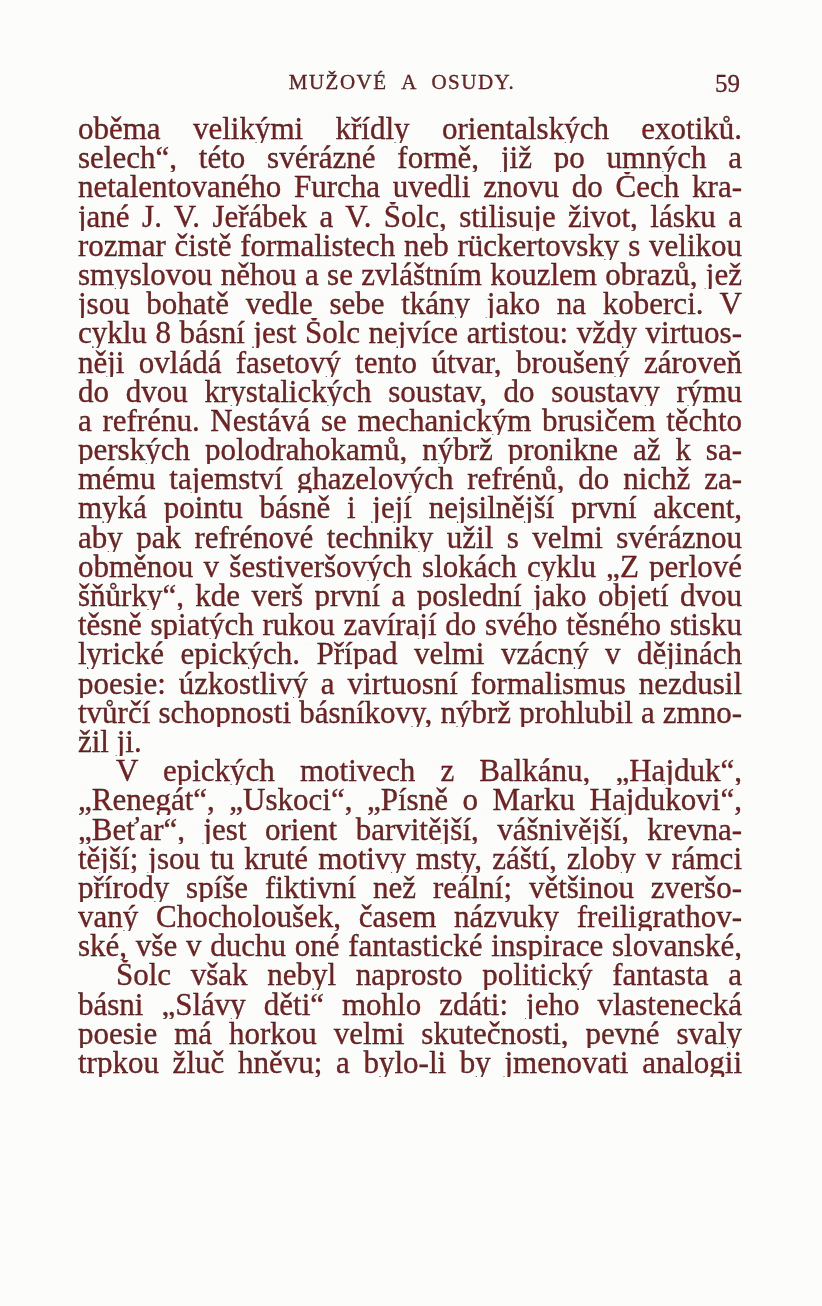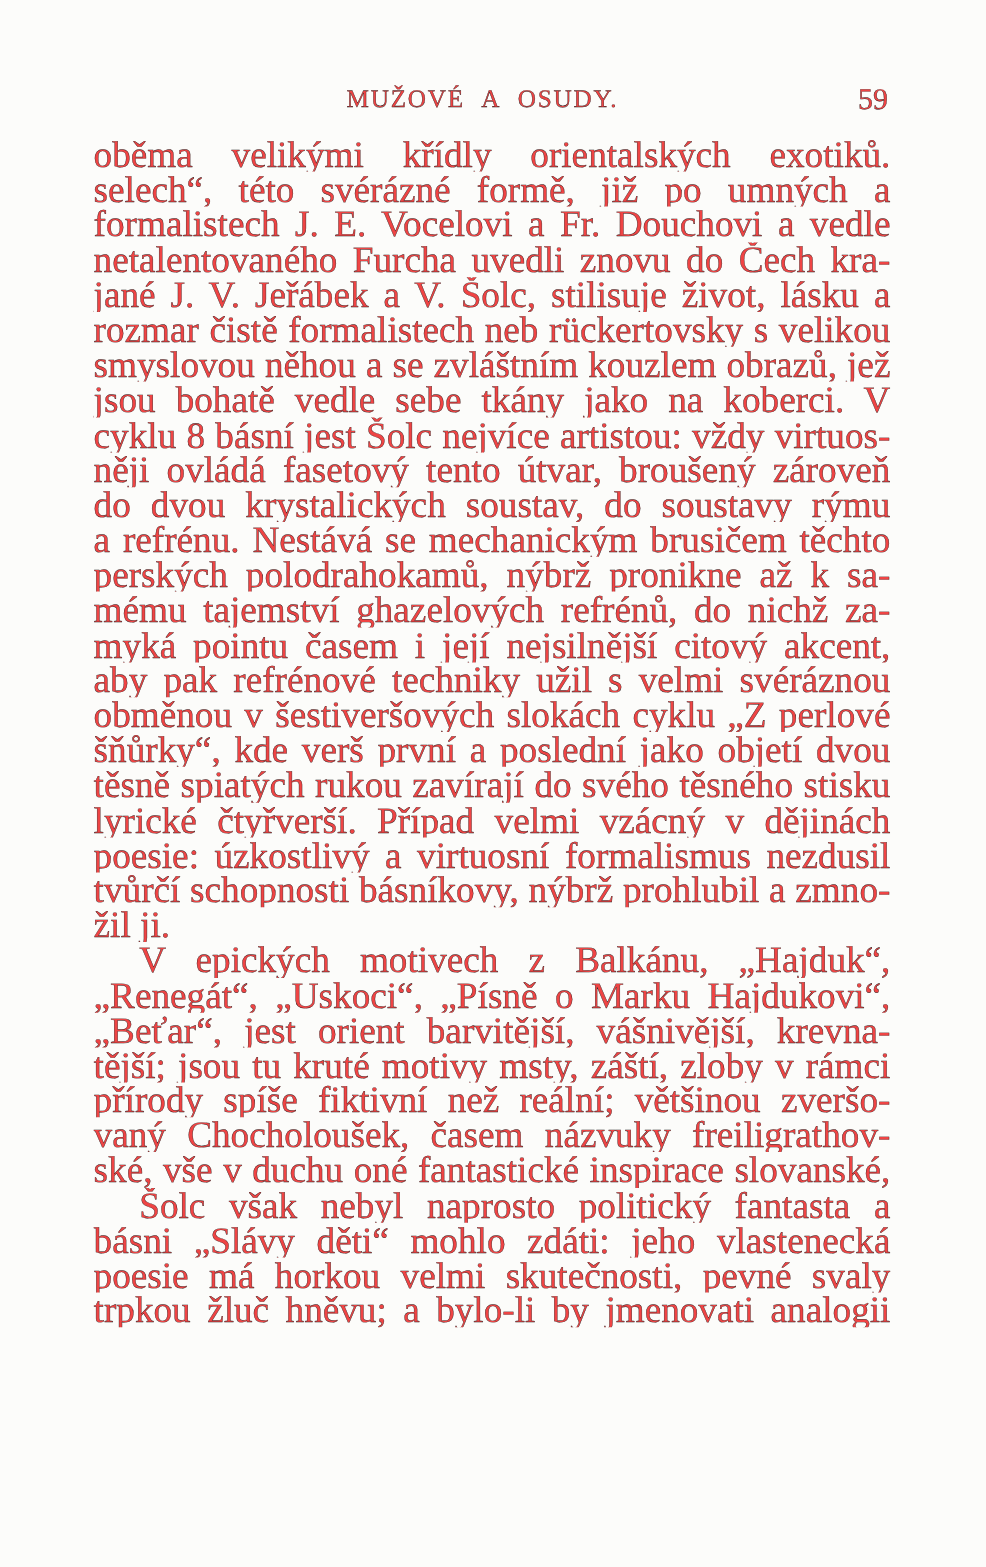--- a/index.html
+++ b/index.html
@@ -6,21 +6,21 @@
     margin: 0;
     padding: 0;
     background: #fcfcfa;
   }
   .page {
     position: relative;
     width: 822px;
     height: 1306px;
     background: #fcfcfa;
     font-family: "Liberation Serif", "DejaVu Serif", serif;
-    color: #ef4444;
+    color: #7f1d1d;
     overflow: hidden;
     -webkit-text-stroke: 0.3px #1a1a1a;
   }
   .running-head {
     position: absolute;
     top: 70px;
     left: 78px;
     width: 664px;
     height: 28px;
   }
@@ -66,38 +66,37 @@
 
 <div class="page">
   <header class="running-head">
     <span class="head-title">MUŽOVÉ A OSUDY.</span>
     <span class="page-num">59</span>
   </header>
 
   <main class="text-block">
       <div class="line">oběma velikými křídly orientalských exotiků. V„Gha-</div>
       <div class="line">selech“, této svérázné formě, již po umných a suchých</div>
-      <div class="line">formalistech J. E. Vocelovi a Fr. Douchovi a vedle</div>
       <div class="line">netalentovaného Furcha uvedli znovu do Čech kra-</div>
       <div class="line">jané J. V. Jeřábek a V. Šolc, stilisuje život, lásku a</div>
       <div class="line">rozmar čistě formalistech neb rückertovsky s velikou</div>
       <div class="line">smyslovou něhou a se zvláštním kouzlem obrazů, jež</div>
       <div class="line">jsou bohatě vedle sebe tkány jako na koberci. V tomto</div>
       <div class="line">cyklu 8 básní jest Šolc nejvíce artistou: vždy virtuos-</div>
       <div class="line">něji ovládá fasetový tento útvar, broušený zároveň</div>
       <div class="line">do dvou krystalických soustav, do soustavy rýmu</div>
       <div class="line">a refrénu. Nestává se mechanickým brusičem těchto</div>
       <div class="line">perských polodrahokamů, nýbrž pronikne až k sa-</div>
       <div class="line">mému tajemství ghazelových refrénů, do nichž za-</div>
-      <div class="line">myká pointu časem i její nejsilnější citový akcent,</div>
+      <div class="line">myká pointu básně i její nejsilnější první akcent,</div>
       <div class="line">aby pak refrénové techniky užil s velmi svéráznou</div>
       <div class="line">obměnou v šestiveršových slokách cyklu „Z perlové</div>
       <div class="line">šňůrky“, kde verš první a poslední jako objetí dvou</div>
       <div class="line">těsně spiatých rukou zavírají do svého těsného stisku</div>
-      <div class="line">lyrické čtyřverší. Případ velmi vzácný v dějinách</div>
+      <div class="line">lyrické epických. Případ velmi vzácný v dějinách</div>
       <div class="line">poesie: úzkostlivý a virtuosní formalismus nezdusil</div>
       <div class="line">tvůrčí schopnosti básníkovy, nýbrž prohlubil a zmno-</div>
       <div class="line noj">žil ji.</div>
       <div class="line ind">V epických motivech z Balkánu, „Hajduk“,</div>
       <div class="line">„Renegát“, „Uskoci“, „Písně o Marku Hajdukovi“,</div>
       <div class="line">„Beťar“, jest orient barvitější, vášnivější, krevna-</div>
       <div class="line">tější; jsou tu kruté motivy msty, záští, zloby v rámci</div>
       <div class="line">přírody spíše fiktivní než reální; většinou zveršo-</div>
       <div class="line">vaný Chocholoušek, časem názvuky freiligrathov-</div>
       <div class="line">ské, vše v duchu oné fantastické inspirace slovanské,</div>

